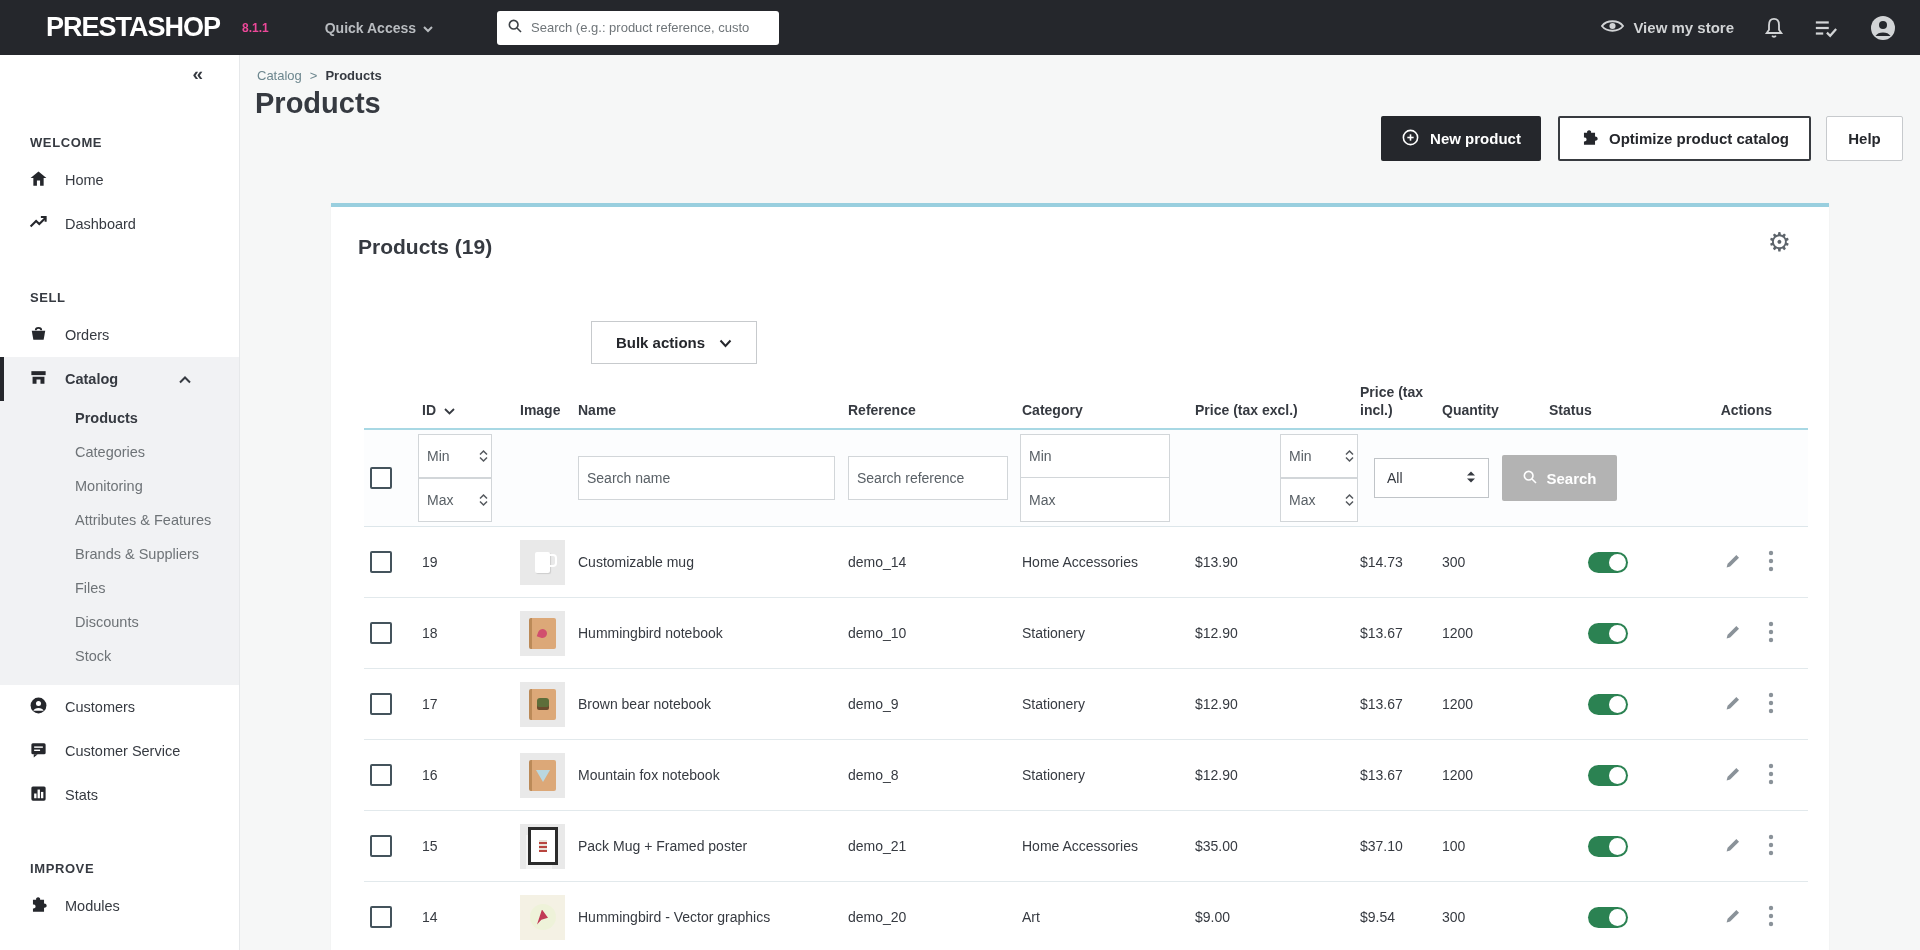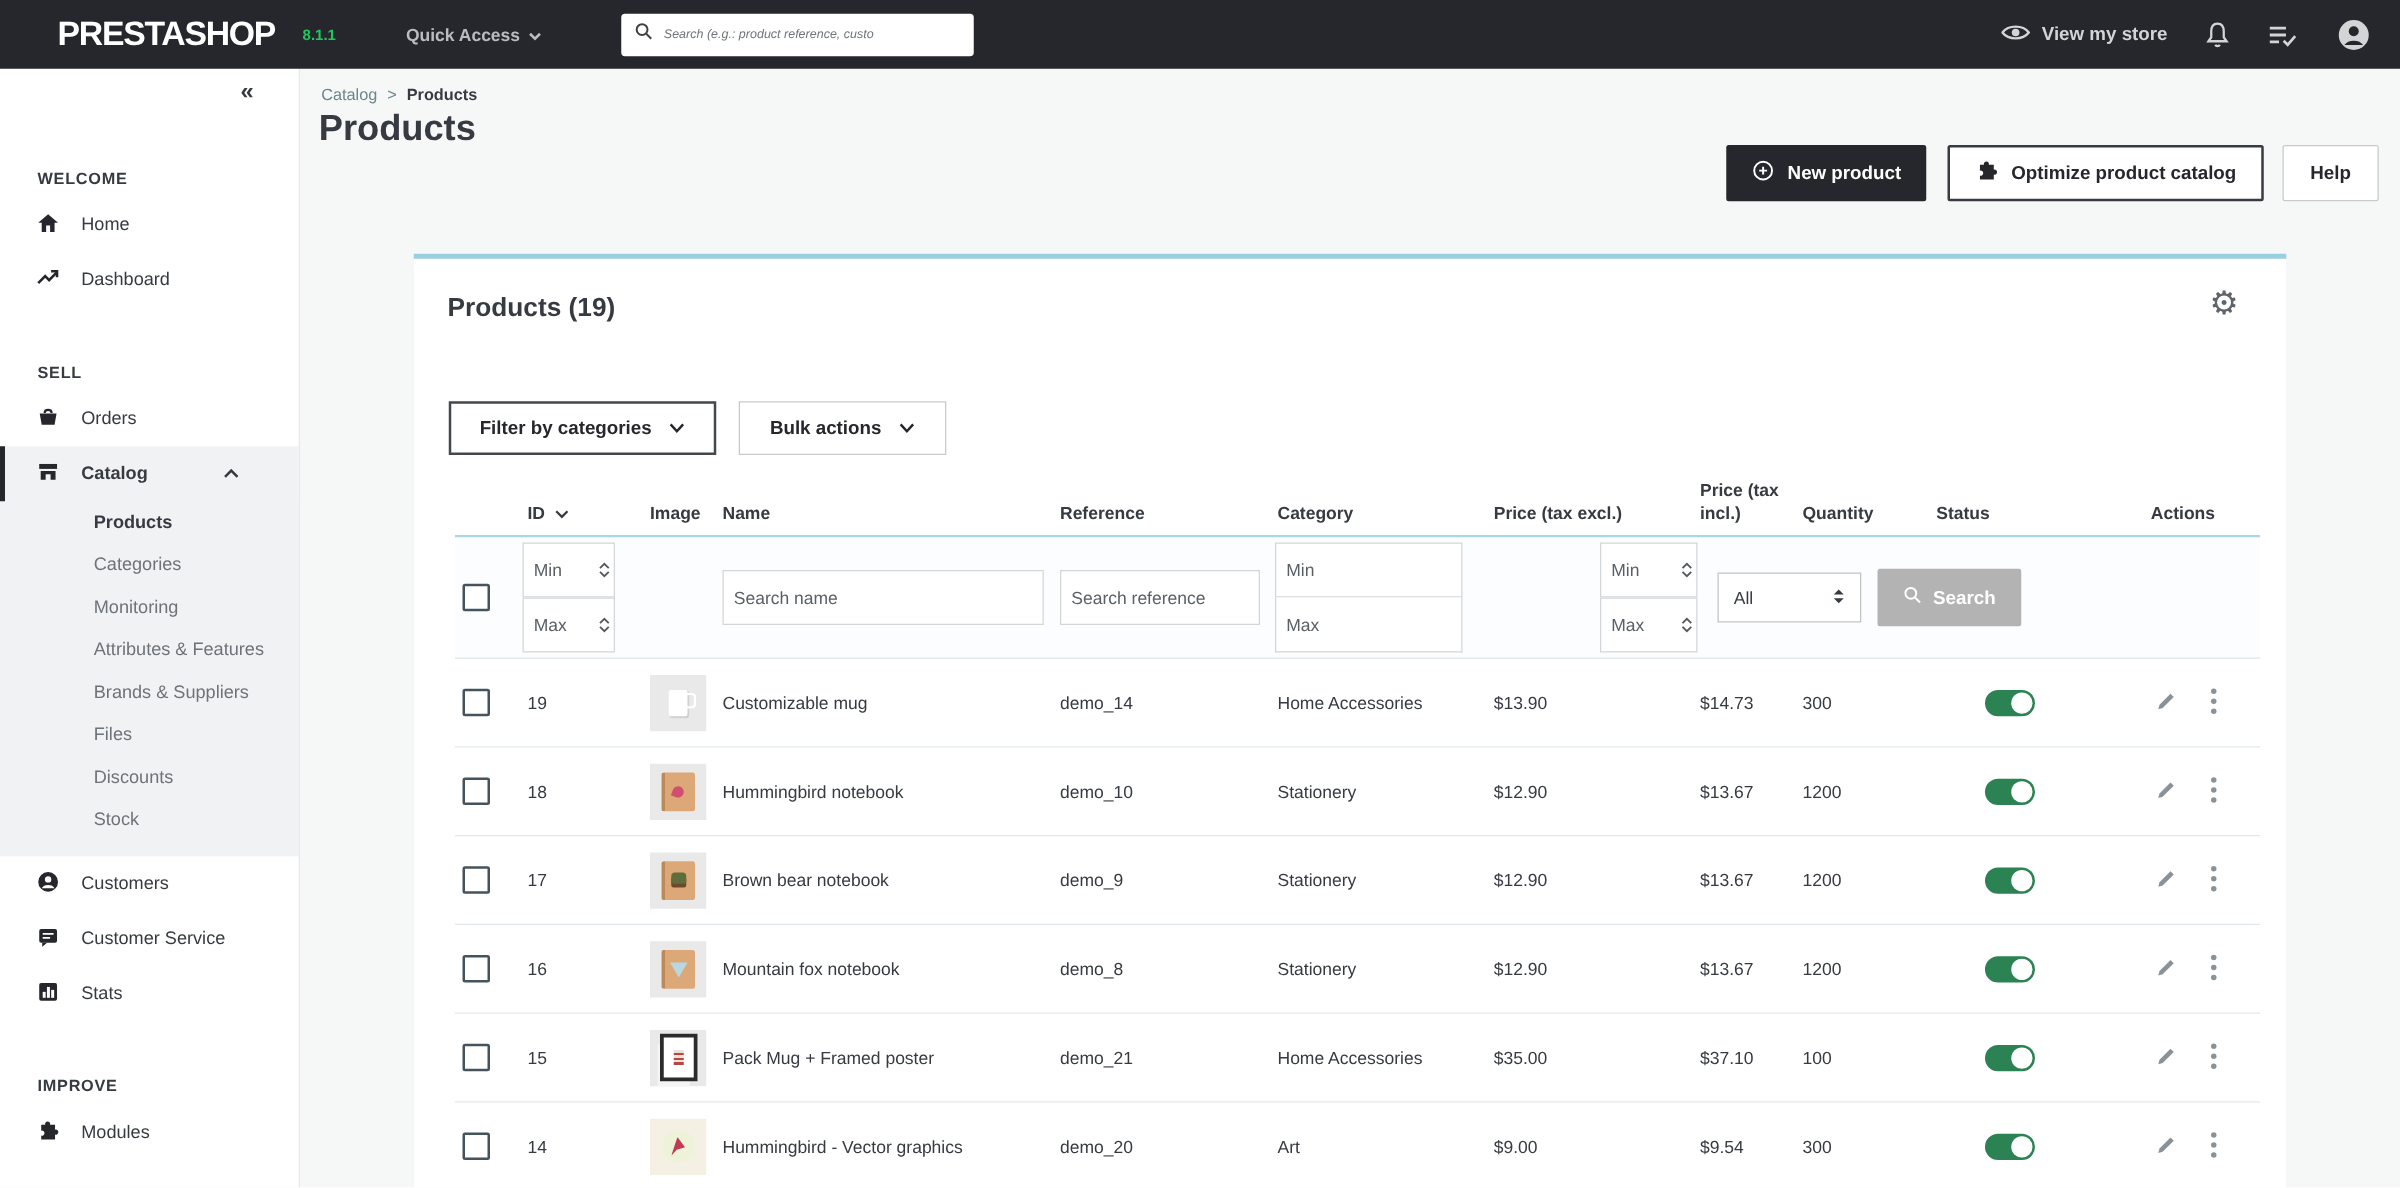--- a/index.html
+++ b/index.html
@@ -2,24 +2,24 @@
 <html><head>
 <meta charset="utf-8">
 <style>
   * { margin:0; padding:0; box-sizing:border-box; }
   html,body { width:1920px; height:950px; overflow:hidden; font-family:"Liberation Sans", sans-serif; }
   #app { position:relative; width:1920px; height:950px; background:#f6f7f7; }
 
   
   #topbar { position:absolute; left:0; top:0; width:1920px; height:55px; background:#25272c; display:flex; align-items:center; z-index:30; }
   .logo { margin-left:46px; color:#ffffff; font-size:27px; font-weight:800; letter-spacing:-1px; }
-  .version { margin-left:22px; color:#22c55e; font-size:12px; font-weight:bold; }
+  .version { margin-left:22px; color:#ec4899; font-size:12px; font-weight:bold; }
   .quick-access { margin-left:56px; color:#b9bcc0; font-size:14px; font-weight:bold; display:flex; align-items:center; gap:7px; cursor:pointer; }
   .top-search { margin-left:64px; width:282px; height:34px; background:#ffffff; border-radius:3px; display:flex; align-items:center; padding:0 10px; gap:8px; }
-  .top-search input { border:none; outline:none; width:100%; font-size:10px; font-style:italic; color:#3c4146; font-family:"Liberation Sans", sans-serif; }
+  .top-search input { border:none; outline:none; width:100%; font-size:13px; color:#3c4146; font-family:"Liberation Sans", sans-serif; }
   .top-search input::placeholder { color:#6f7579; }
   .topbar-right { position:absolute; right:22px; top:0; height:55px; display:flex; align-items:center; gap:30px; }
   .view-store { display:flex; align-items:center; gap:9px; color:#d2d4d6; font-size:15px; font-weight:bold; cursor:pointer; }
   .tb-icon { display:flex; align-items:center; justify-content:center; cursor:pointer; }
 
   
   #sidebar { position:absolute; left:0; top:55px; width:240px; height:895px; background:#ffffff; border-right:1px solid #e6e8ea; padding-top:8px; z-index:20; }
   .collapse-row { height:32px; text-align:right; padding-right:38px; color:#363a41; font-size:19px; font-weight:bold; letter-spacing:-2px; cursor:pointer; }
   .nav-header { margin:44px 0 8px 30px; color:#363a41; font-size:13px; font-weight:bold; letter-spacing:.6px; }
   .nav-item { height:44px; display:flex; align-items:center; padding-left:29px; gap:17px; font-size:14.5px; color:#363a41; cursor:pointer; }
@@ -260,26 +260,20 @@
       <span>Optimize product catalog</span>
     </div>
     <div class="btn btn-help">
       <span>Help</span>
     </div>
 
     <div class="panel">
       <div class="panel-title">Products (19)</div>
       <div class="gear">⚙</div>
 
-      <div class="filter-btn">
-        <span>Filter by categories</span>
-        <span><svg width="13" height="9" viewBox="0 0 13 9">
-              <path d="M1.5 1.5 L6.5 7 L11.5 1.5" fill="none" stroke="#25272c" stroke-width="2"></path>
-            </svg></span>
-      </div>
       <div class="bulk-btn">
         <span>Bulk actions</span>
         <span><svg width="13" height="9" viewBox="0 0 13 9">
               <path d="M1.5 1.5 L6.5 7 L11.5 1.5" fill="none" stroke="#25272c" stroke-width="2"></path>
             </svg></span>
       </div>
 
       <div class="table">
 
         <div class="trow thead">

